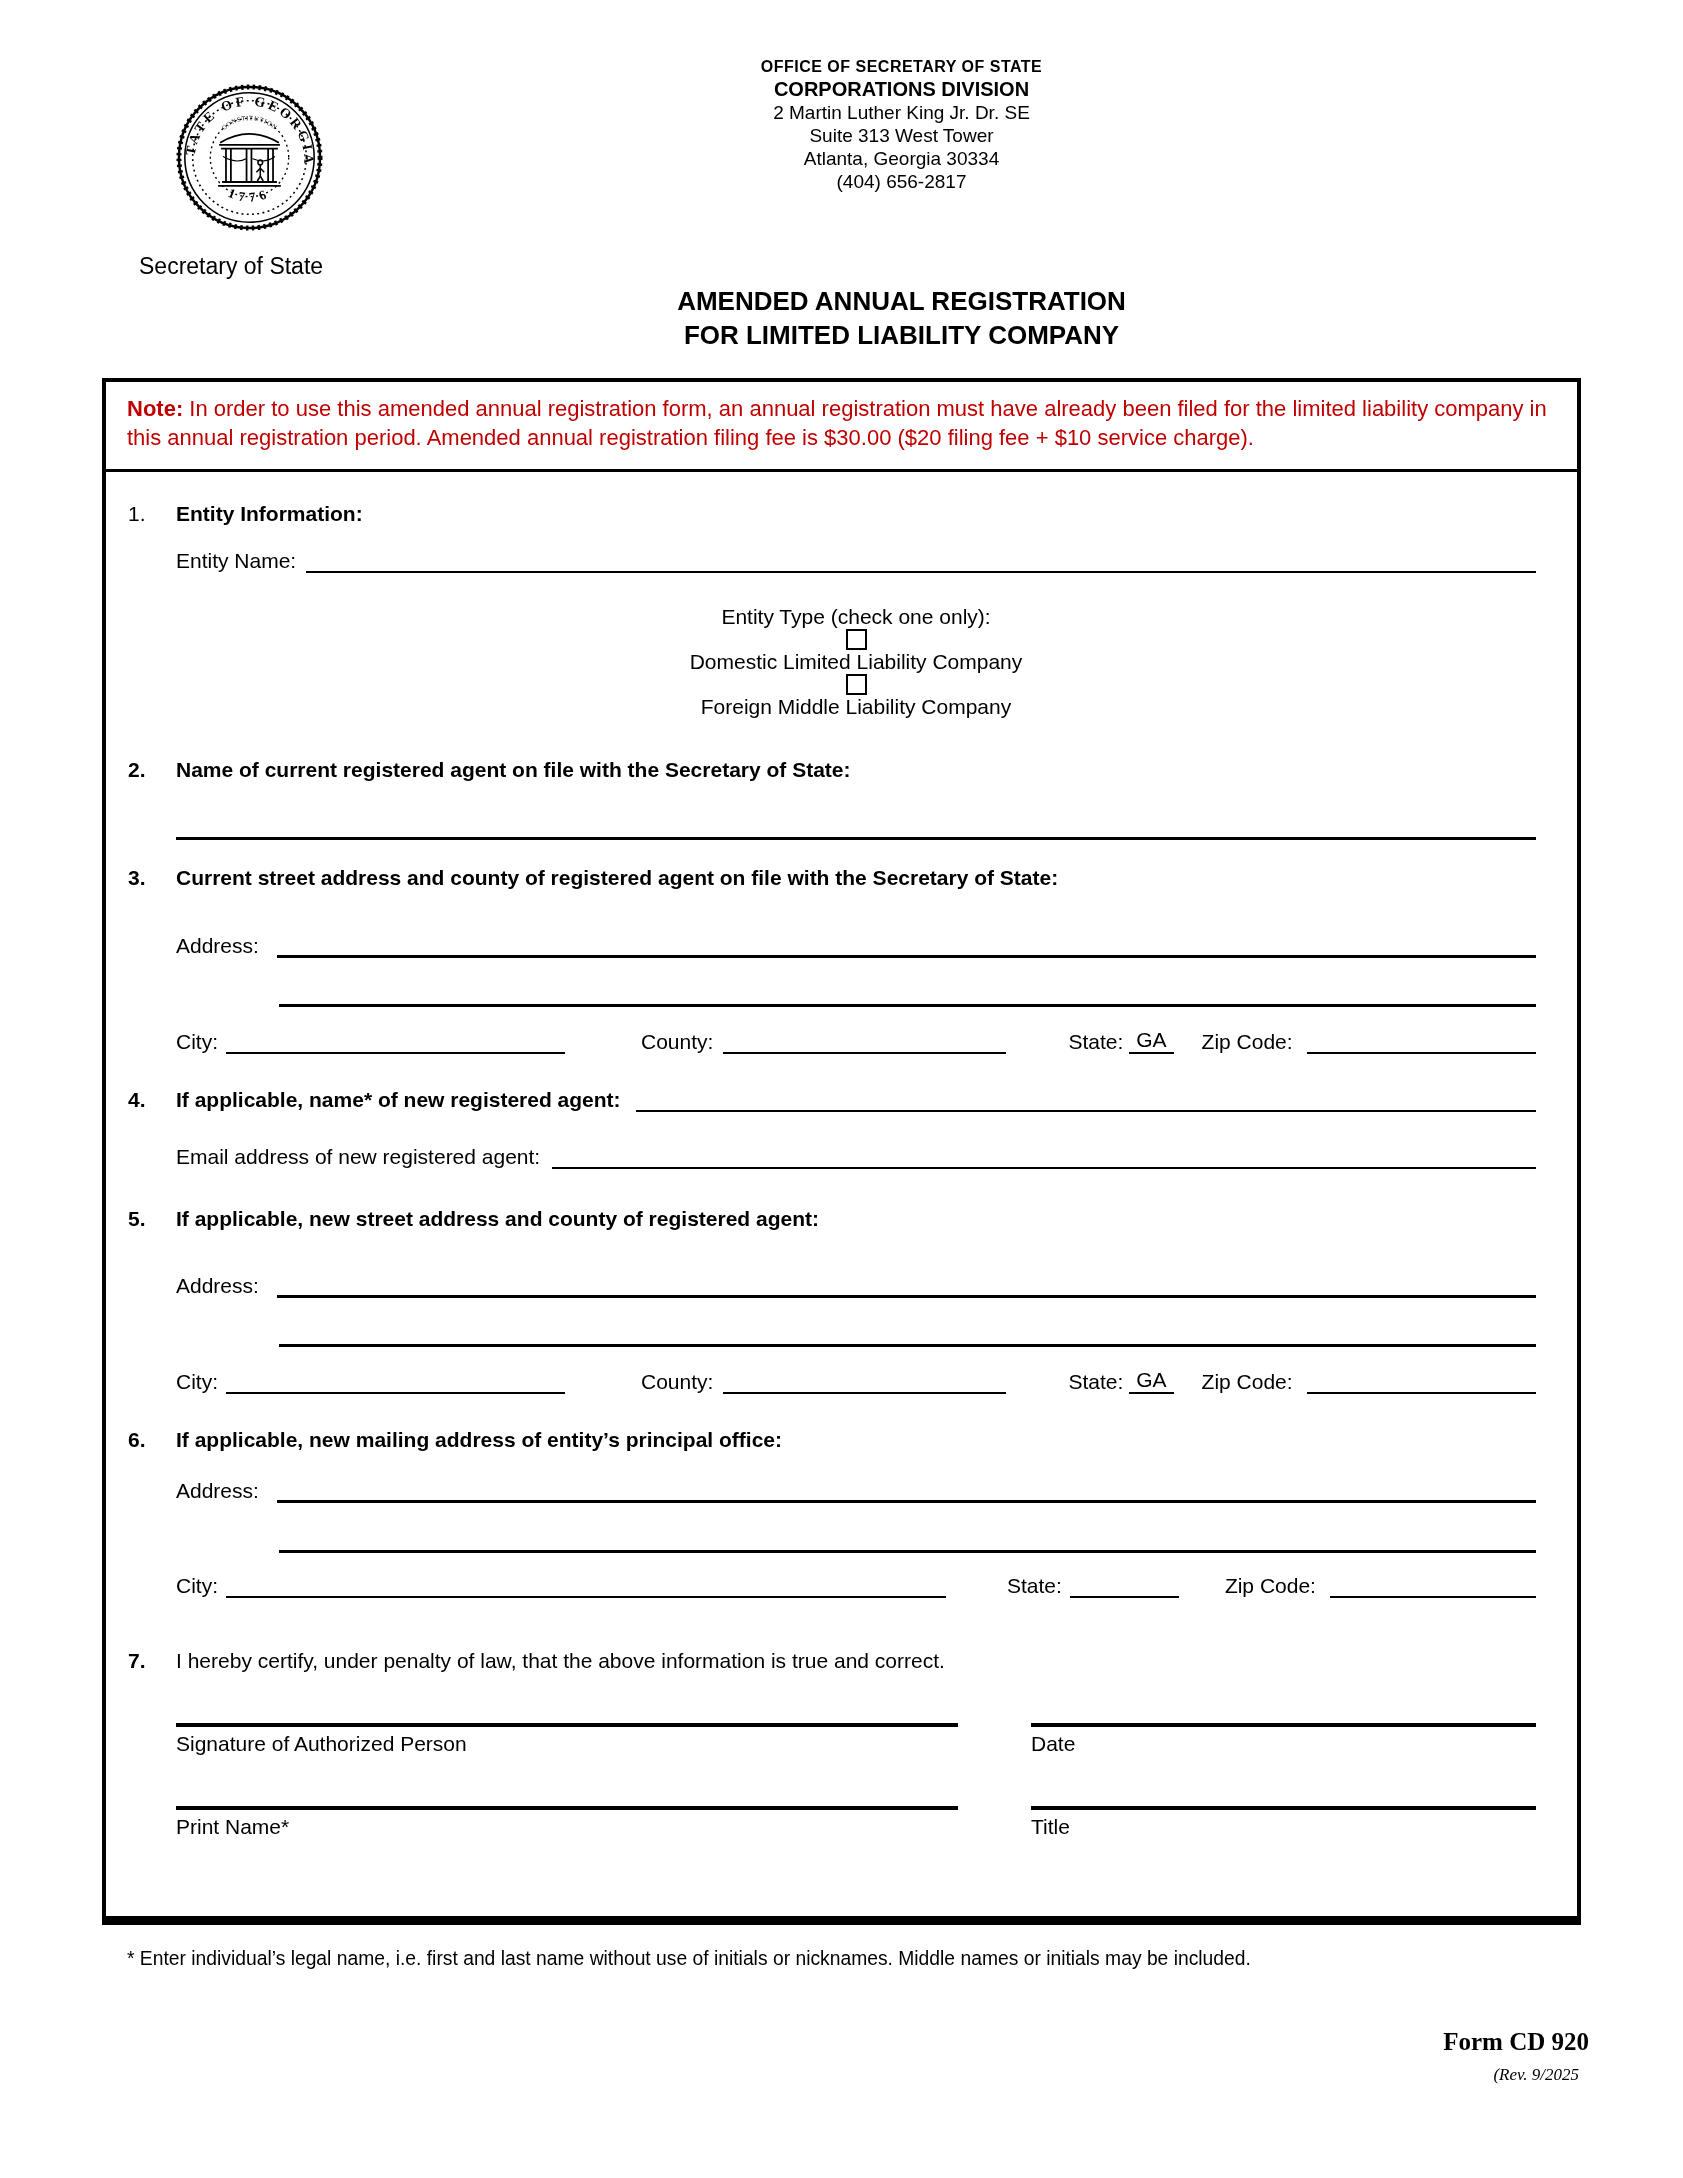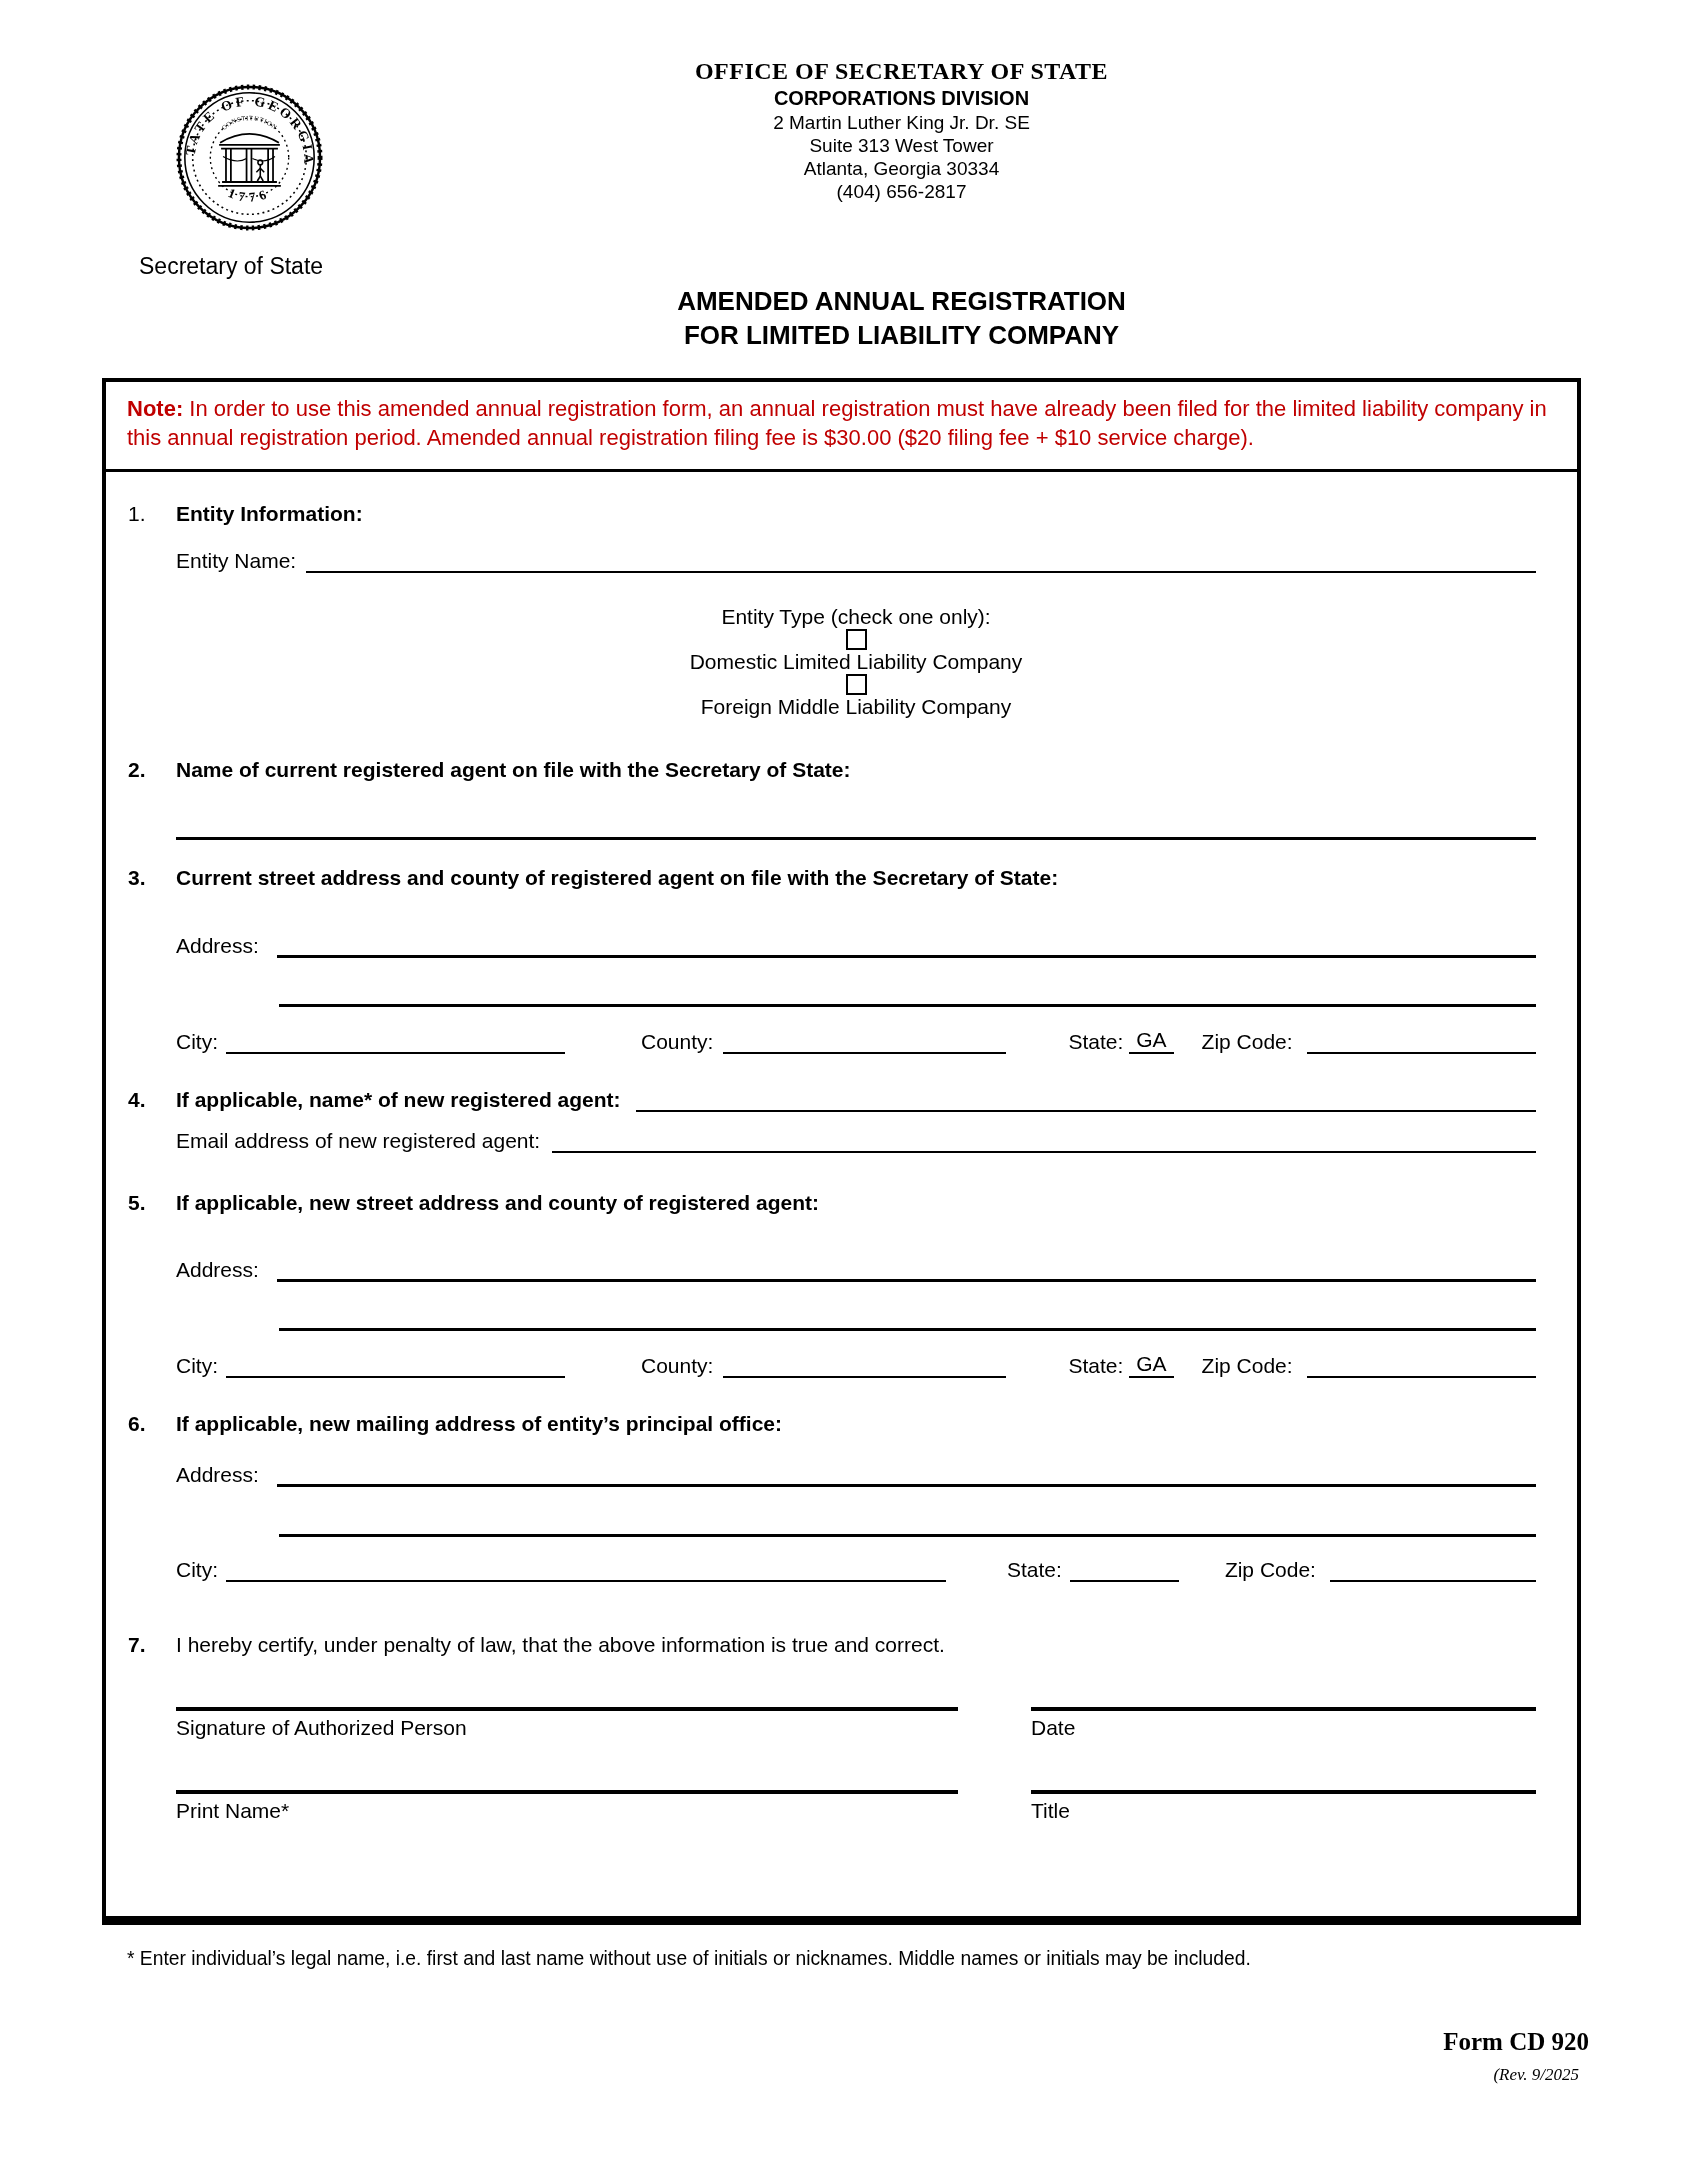--- a/index.html
+++ b/index.html
@@ -6,21 +6,21 @@
   body { background:#888; }
   .page {
     position:relative; width:1683px; height:2178px; background:#ffffff;
     font-family:"Liberation Sans", sans-serif; color:#000; overflow:hidden;
   }
 
   
   .seal-wrap { position:absolute; left:176px; top:83px; width:147px; height:149px; }
   .seal-caption { position:absolute; left:139px; top:253px; font-size:23px; }
   .header-block { position:absolute; left:258px; top:57px; width:1287px; text-align:center; line-height:1.22; }
-  .hb-l0 { font-size:24px; font-weight:bold; letter-spacing:0.5px;font-family:Liberation Serif, serif; }
+  .hb-l0 { font-size:16px; font-weight:bold; letter-spacing:0.5px; }
   .hb-l1 { font-size:20px; font-weight:bold; }
   .hb-sm { font-size:19px; }
   .form-title { position:absolute; left:258px; top:285px; width:1287px; text-align:center;
     font-size:26px; font-weight:bold; line-height:1.3; }
 
   
   .outerbox {
     position:absolute; left:102px; top:378px; width:1479px; height:1547px;
     border:4px solid #000; border-bottom-width:9px; background:#fff; overflow:hidden;
   }
@@ -205,21 +205,21 @@
       </div>
 
       <div class="item" style="margin-top:34px;">
         <div class="num">4.</div>
         <div class="ibody">
           <div class="row">
             <span class="lbl ititle">If applicable, name* of new registered agent:</span>
             <span style="width:15px;"></span>
             <div class="fill"></div>
           </div>
-          <div class="row" style="margin-top:17px;text-align:right;">
+          <div class="row" style="margin-top:33px;text-align:right;">
             <span class="lbl">Email address of new registered agent:</span>
             <span style="width:12px;"></span>
             <div class="fill"></div>
           </div>
         </div>
       </div>
 
       <div class="item" style="margin-top:38px;">
         <div class="num">5.</div>
         <div class="ibody">

